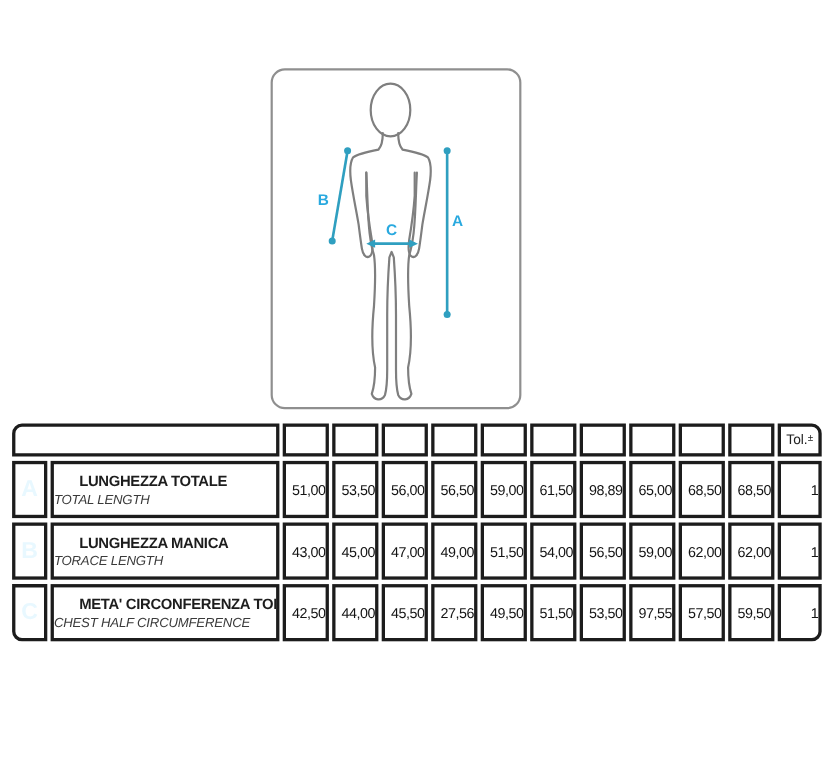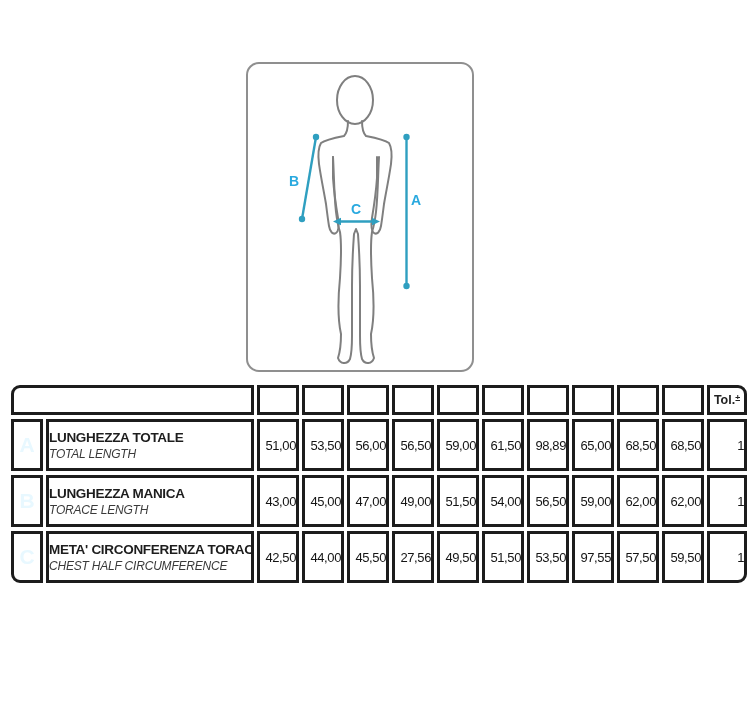--- a/index.html
+++ b/index.html
@@ -56,21 +56,21 @@
     background: #29a9e1;
     color: #ffffff;
     font-weight: bold;
     font-size: 13px;
     text-align: center;
     vertical-align: middle;
   }
   .tol-h {
     background: #ffffff;
     color: #222222;
-    font-weight: bold;
+    font-weight: normal;
     font-size: 12.5px;
     text-align: center;
     vertical-align: middle;
     border-radius: 0 9px 0 0;
   }
   .tol-h .sup { font-size: 9px; vertical-align: 3px; letter-spacing: 0; }
 
   .letter-cell {
     background: #29a9e1;
     color: #e8f8ff;
@@ -87,20 +87,21 @@
     vertical-align: middle;
     padding: 2px 4px 2px 9px;
   }
   .label-it {
     font-weight: bold;
     font-size: 13.5px;
     color: #1d1d1d;
     letter-spacing: -0.3px;
     line-height: 17px;
     white-space: nowrap;
+    margin-left: 23px;
   }
   .label-en {
     font-style: italic;
     font-size: 12px;
     color: #3a3a3a;
     letter-spacing: -0.2px;
     line-height: 16px;
     white-space: nowrap;
   }
   .value-cell, .tol-v {

